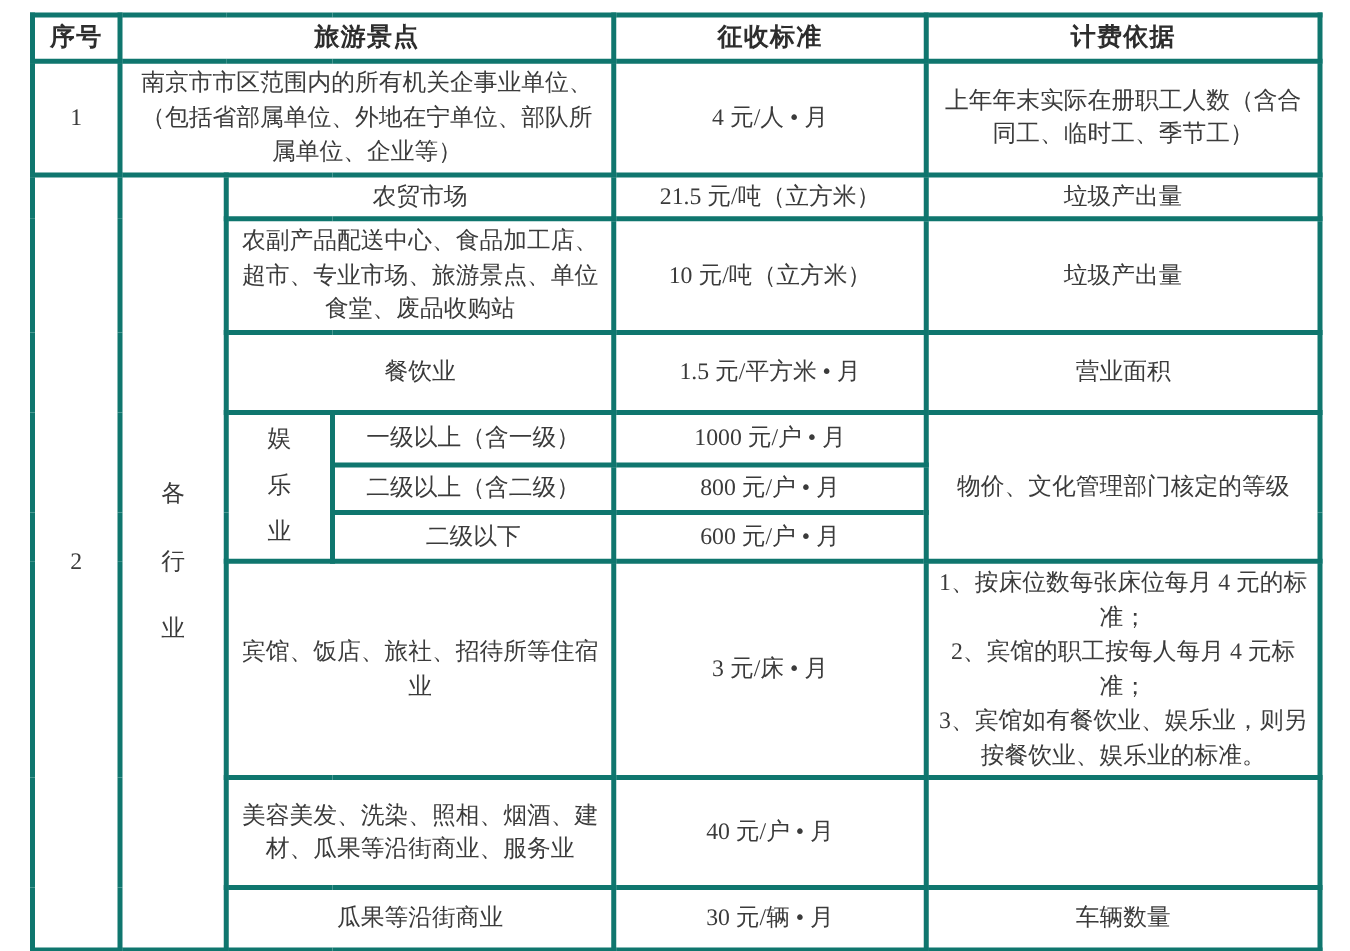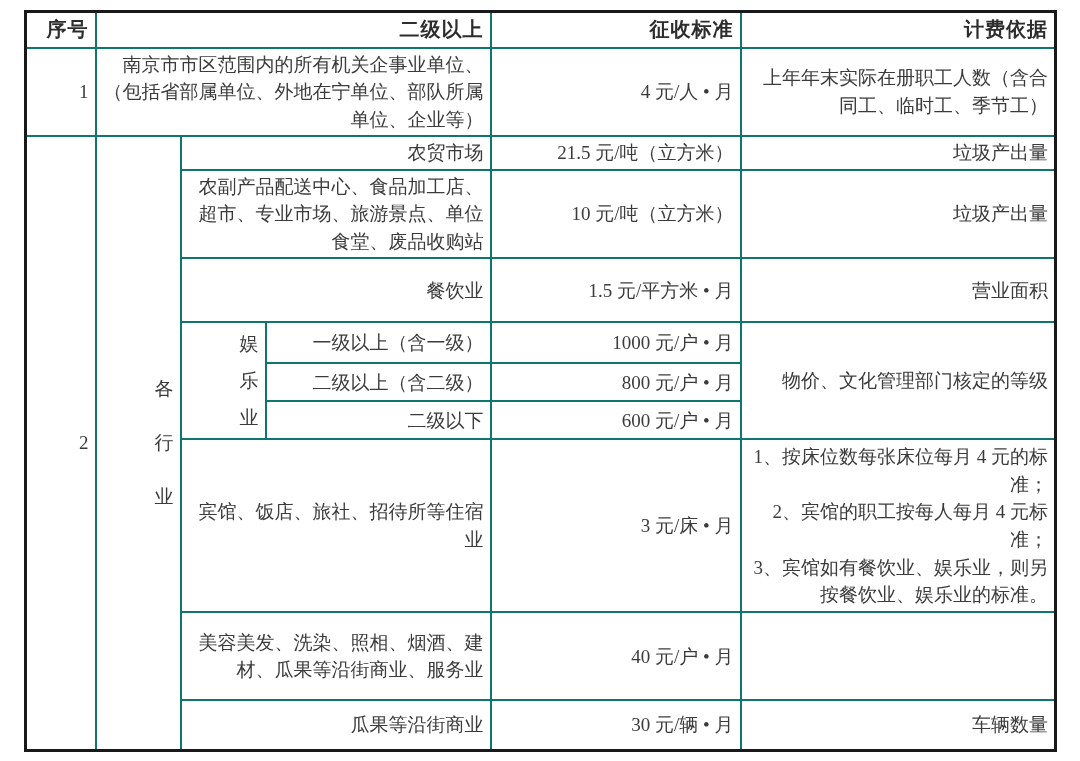--- a/index.html
+++ b/index.html
@@ -19,42 +19,42 @@
     left: 24px;
     top: 10px;
     border-collapse: collapse;
     table-layout: fixed;
     font-family: "Liberation Serif", "DejaVu Serif", serif;
     color: #3b3b3b;
     border: 3px solid #191919;
   }
   table.fee-table td,
   table.fee-table th {
-    border: 2px solid #0f766e;
-    text-align: right;
+    border: 4px solid #0f766e;
+    text-align: center;
     vertical-align: middle;
     font-size: 19px;
     line-height: 1.45;
     padding: 2px 6px;
     overflow: hidden;
   }
   table.fee-table th {
     font-weight: bold;
     font-size: 20px;
     color: #2d2d2d;
     letter-spacing: 1px;
   }
   td.vstack span {
     display: inline-block;
     width: 1.1em;
     word-break: break-all;
     letter-spacing: 0;
   }
   td.group-col span  { line-height: 2.85; }
-  td.ent-col span    { line-height: 1.95; }
+  td.ent-col span    { line-height: 1.95; font-family: Liberation Mono, monospace; }
   td.basis-list {
     text-align: left;
     white-space: pre-line;
     line-height: 1.55;
     padding: 4px 6px 4px 10px;
     margin-top: 11px;
   }
 </style>
 </head>
 <body>
@@ -66,21 +66,21 @@
       <col style="width:85px">
       <col style="width:85px">
       <col style="width:225px">
       <col style="width:250px">
       <col style="width:315px">
     </colgroup>
 
     <tbody>
         <tr style="height:36px">
       <th>序号</th>
-      <th colspan="3">二级以上</th>
+      <th colspan="3">旅游景点</th>
       <th>征收标准</th>
       <th>计费依据</th>
     </tr>
 
     <tr style="height:85px">
       <td>1</td>
       <td colspan="3">南京市市区范围内的所有机关企事业单位、（包括省部属单位、外地在宁单位、部队所属单位、企业等）</td>
       <td>4 元/人 • 月</td>
       <td>上年年末实际在册职工人数（含合同工、临时工、季节工）</td>
     </tr>

